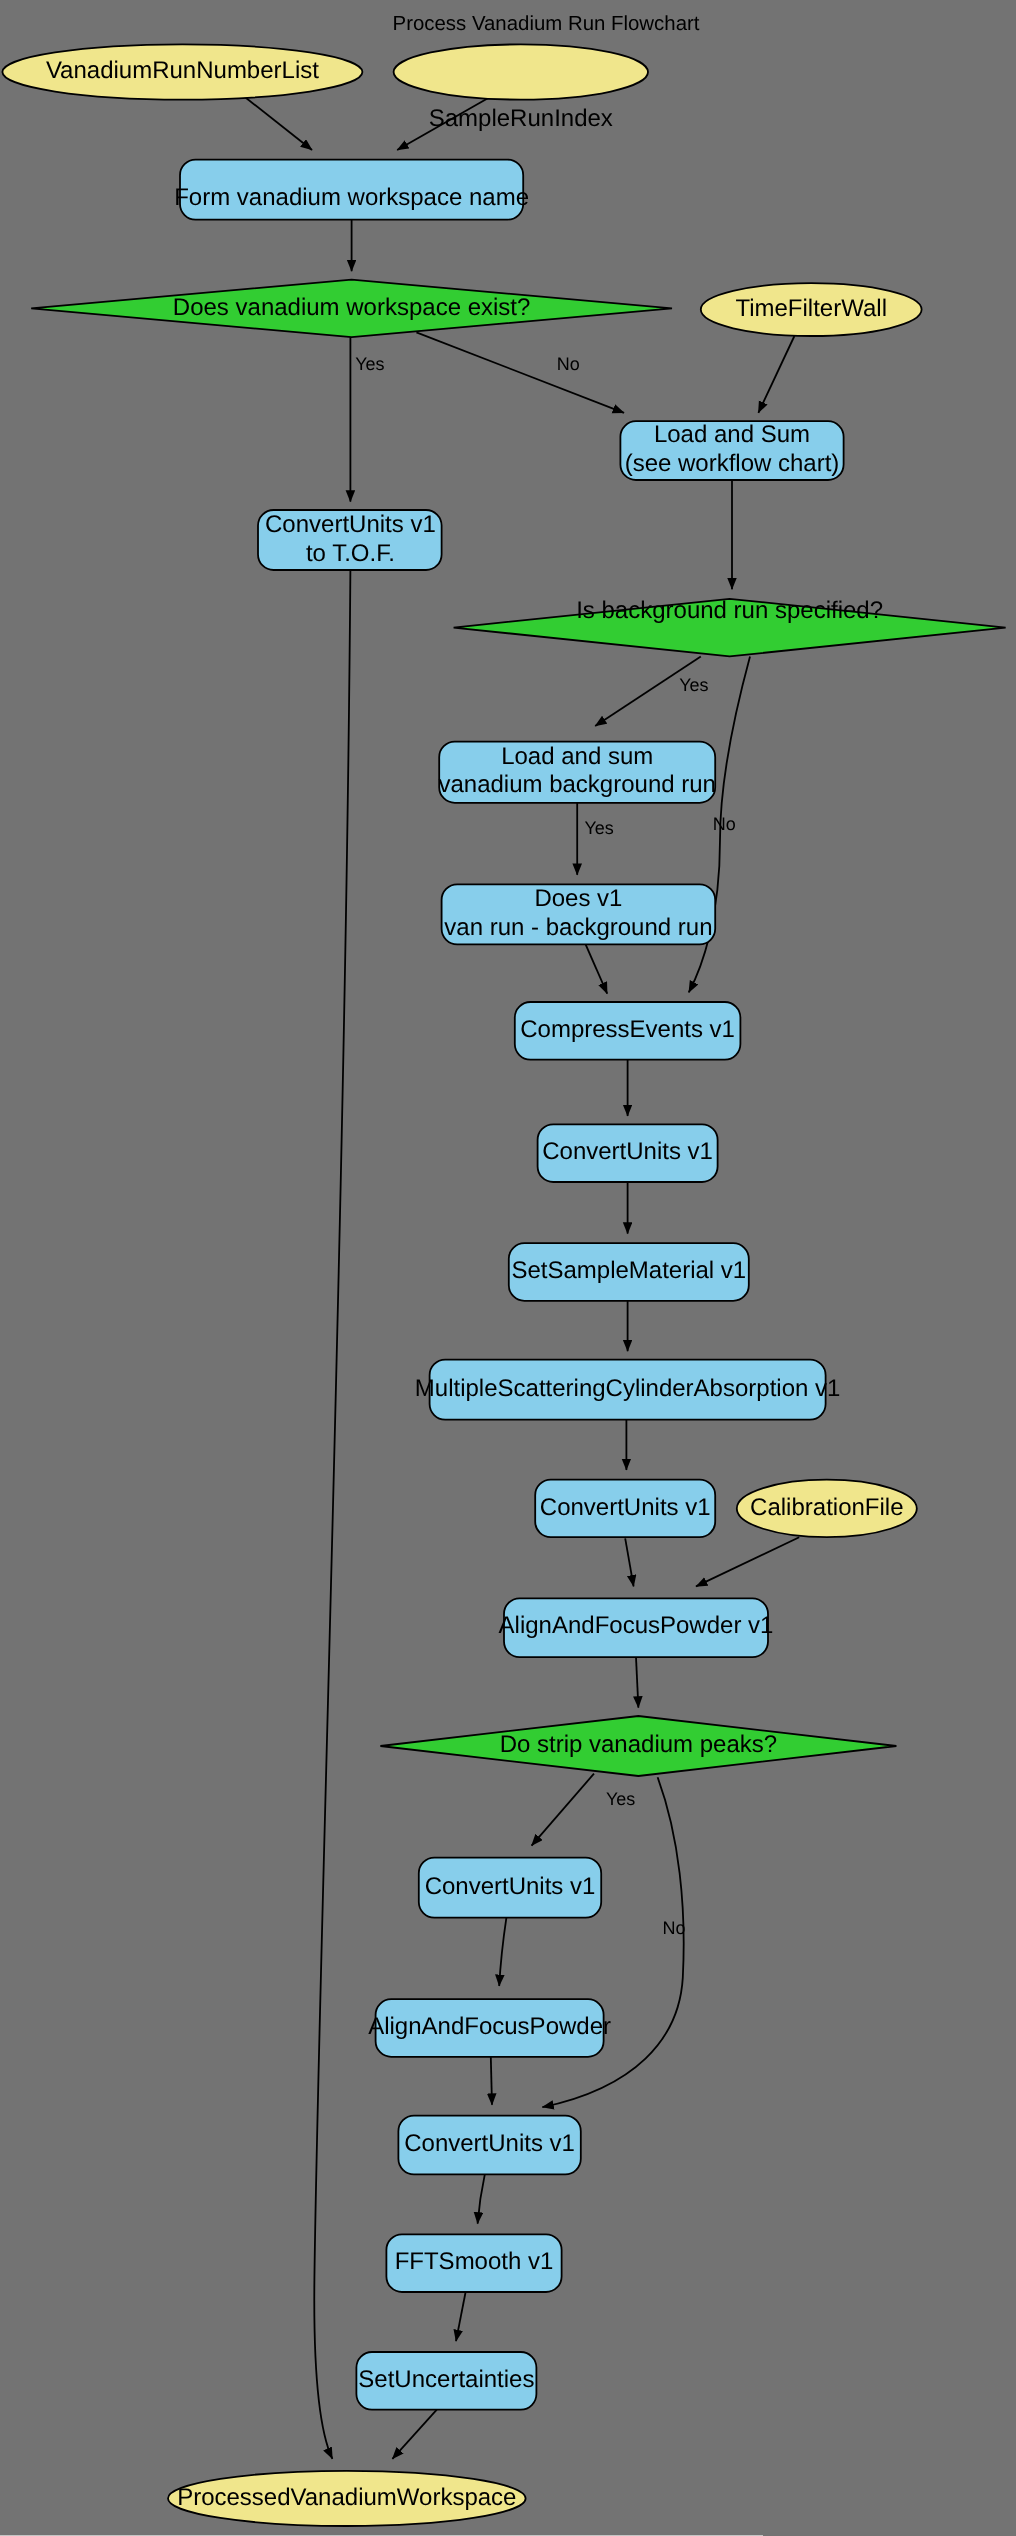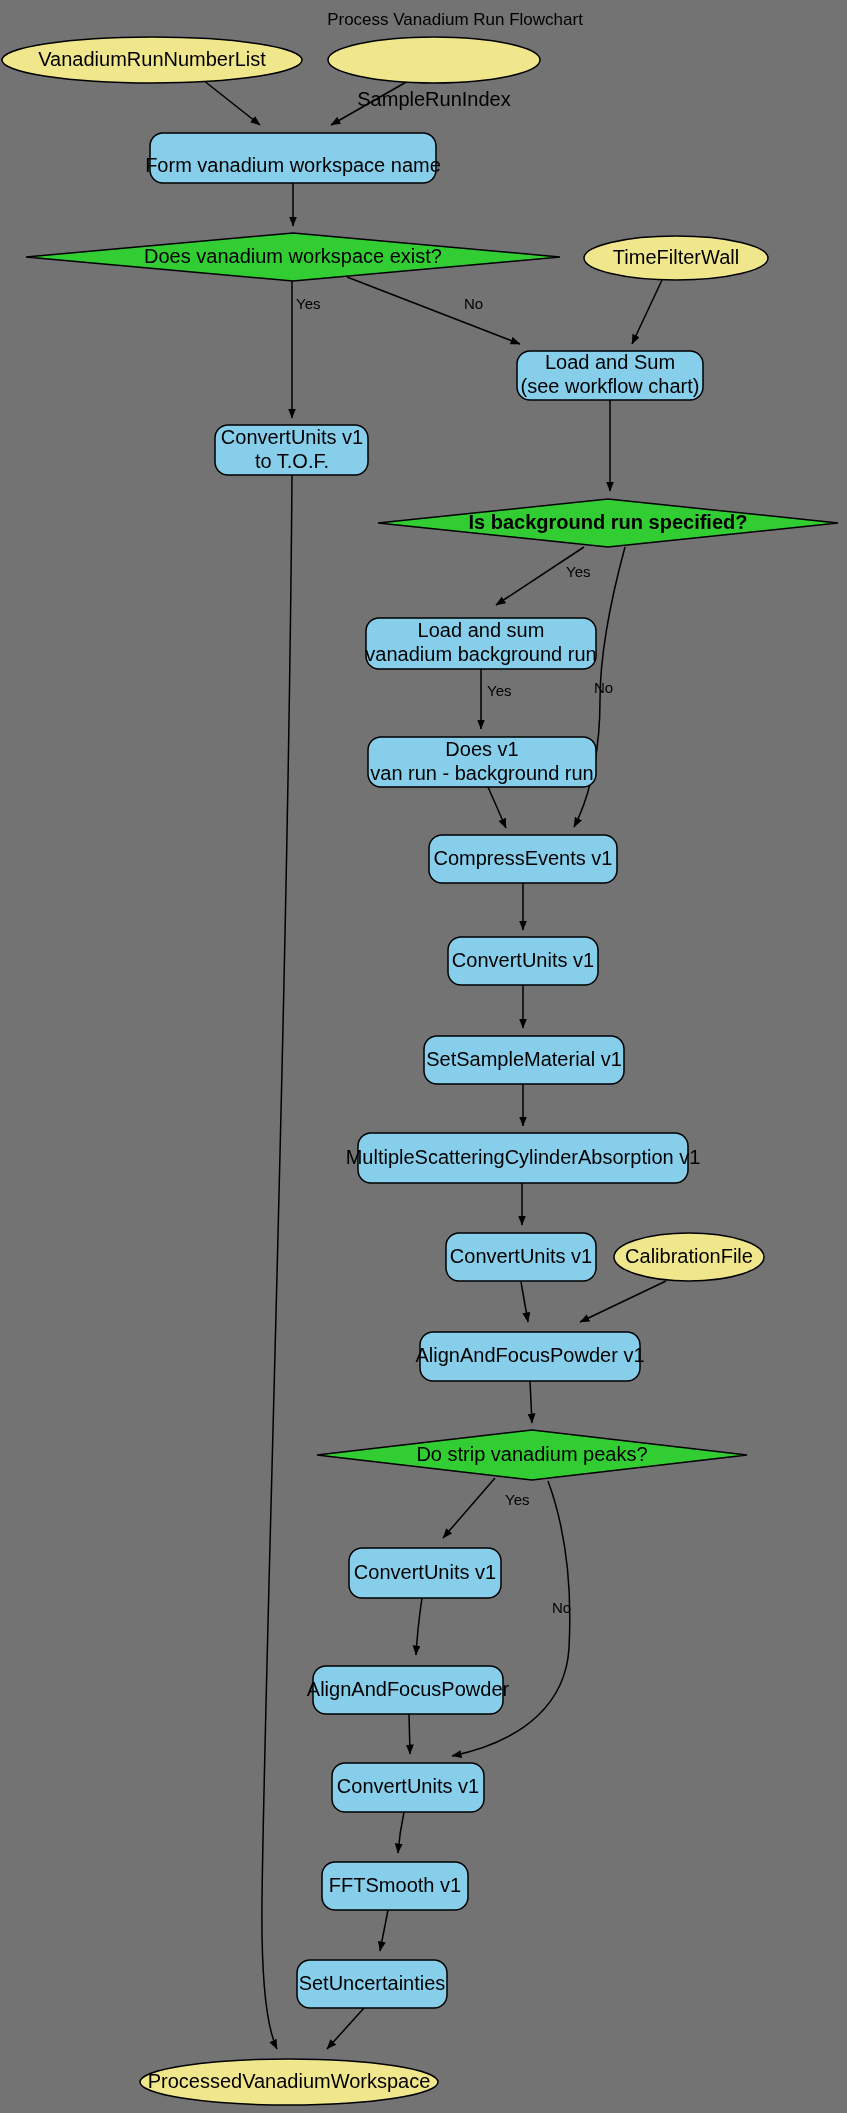--- a/index.html
+++ b/index.html
@@ -111,21 +111,21 @@
 
   <div class="lbl" style="left:152px;top:60px;">VanadiumRunNumberList</div>
   <div class="lbl" style="left:434px;top:60px;margin-top:40px;">SampleRunIndex</div>
   <div class="lbl" style="left:293px;top:166px;">Form vanadium workspace name</div>
   <div class="lbl" style="left:293px;top:257px;">Does vanadium workspace exist?</div>
   <div class="lbl" style="left:676px;top:258px;">TimeFilterWall</div>
   <div class="lbl" style="left:610px;top:375px;">Load and Sum
 (see workflow chart)</div>
   <div class="lbl" style="left:292px;top:450px;">ConvertUnits v1
 to T.O.F.</div>
-  <div class="lbl" style="left:608px;top:523px;font-weight:bold;">Is background run specified?</div>
+  <div class="lbl" style="left:608px;top:510px;">Is background run specified?</div>
   <div class="lbl" style="left:481px;top:643px;">Load and sum
 vanadium background run</div>
   <div class="lbl" style="left:482px;top:762px;">Does v1
 van run - background run</div>
   <div class="lbl" style="left:523px;top:859px;">CompressEvents v1</div>
   <div class="lbl" style="left:523px;top:961px;">ConvertUnits v1</div>
   <div class="lbl" style="left:524px;top:1060px;">SetSampleMaterial v1</div>
   <div class="lbl" style="left:523px;top:1158px;">MultipleScatteringCylinderAbsorption v1</div>
   <div class="lbl" style="left:521px;top:1257px;">ConvertUnits v1</div>
   <div class="lbl" style="left:689px;top:1257px;">CalibrationFile</div>

